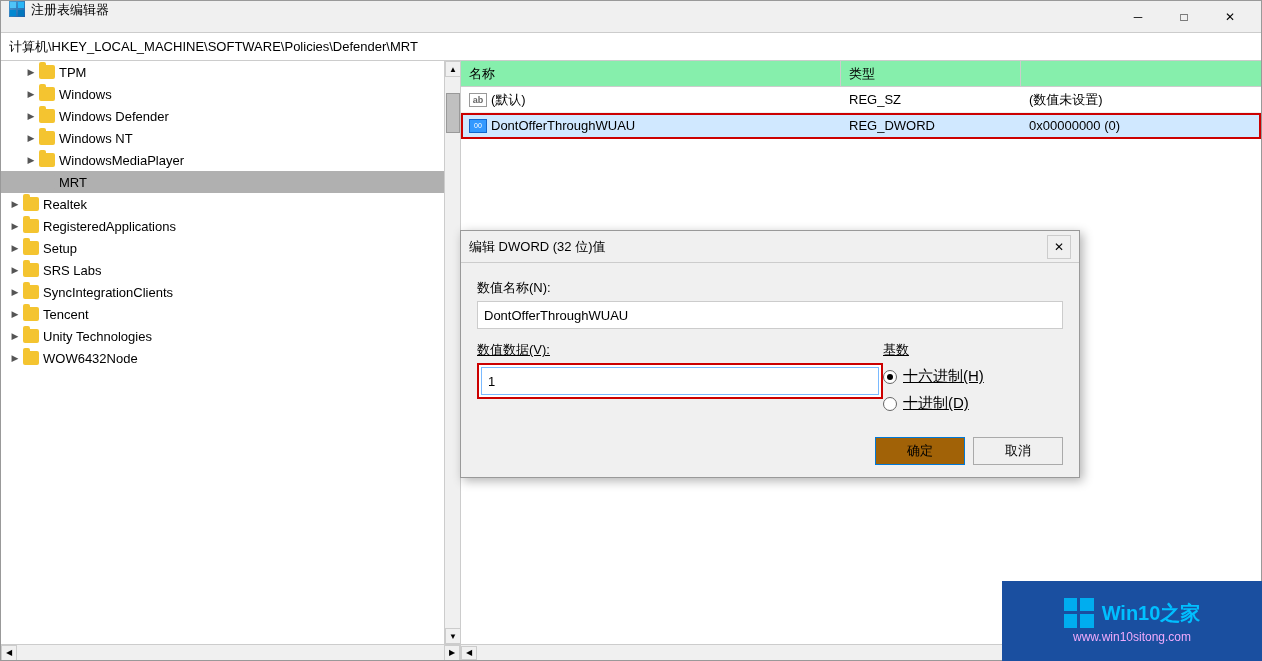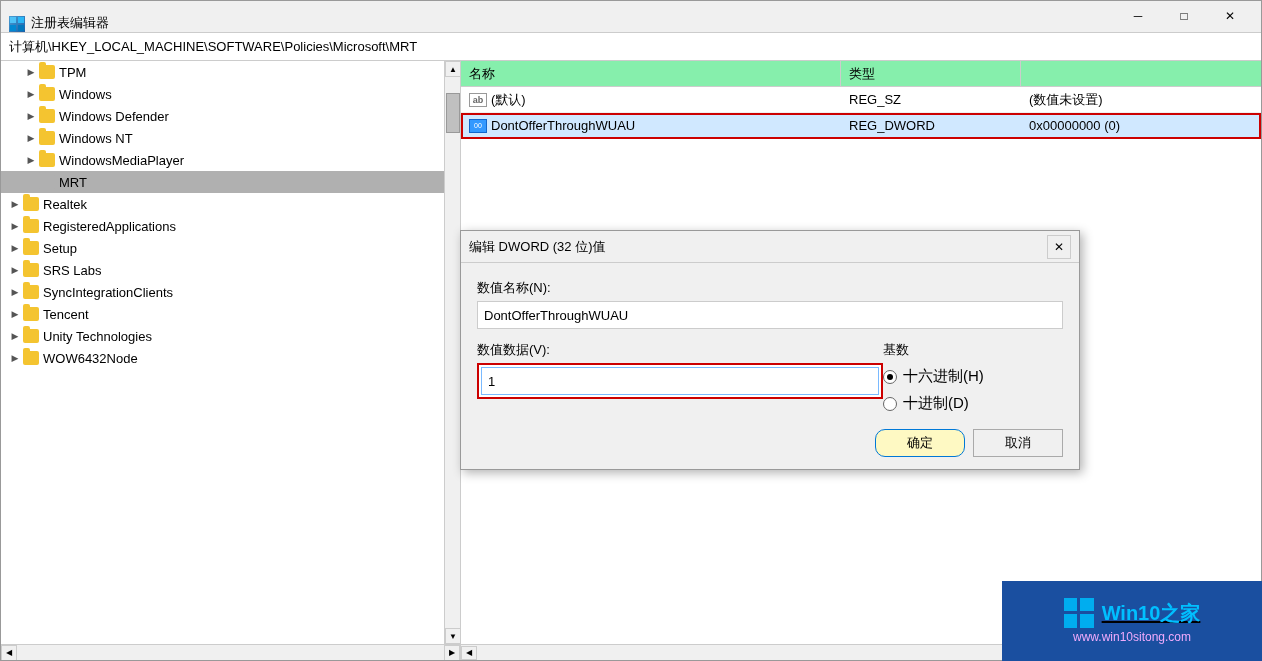--- a/index.html
+++ b/index.html
@@ -21,21 +21,21 @@
       border: 1px solid #999;
       display: flex;
       flex-direction: column;
     }
 
     
     .title-bar {
       background: #f0f0f0;
       height: 32px;
       display: flex;
-      align-items: flex-end;
+      align-items: flex-start;
       padding: 0 8px;
       border-bottom: 1px solid #ccc;
       flex-shrink: 0;
     }
     .title-bar-icon {
       width: 16px;
       height: 16px;
       margin-right: 6px;
       background: linear-gradient(135deg, #4a9fd4 0%, #1a5fa8 100%);
       display: flex;
@@ -320,21 +320,22 @@
       border: 1px solid #ccc;
       padding: 0 6px;
       font-size: 13px;
       background: #fff;
       outline: none;
       margin-bottom: 12px;
     }
 
     .dialog-row {
       display: flex;
-      margin-bottom: 16px;
+      margin-bottom: 24px;
+      text-decoration: underline;
     }
 
     .value-section { flex: 1; }
     .base-section { width: 180px; }
 
     .base-title {
       font-size: 13px;
       margin-bottom: 8px;
     }
     .value-input {
@@ -391,22 +392,21 @@
       border: 1px solid #aaa;
       background: #f0f0f0;
       cursor: pointer;
       font-size: 13px;
       display: flex;
       align-items: center;
       justify-content: center;
     }
     .dialog-btn.primary {
       border-color: #0078d7;
-      background: #fef9c3;
-      border-radius: 10px;
+      background: #a16207;
     }
 
     
     .watermark {
       position: absolute;
       bottom: 0;
       right: 0;
       width: 260px;
       height: 80px;
       background: #1a4fa0;
@@ -414,21 +414,20 @@
       flex-direction: column;
       align-items: center;
       justify-content: center;
       z-index: 20;
     }
     .watermark-top {
       display: flex;
       align-items: center;
       gap: 8px;
       margin-bottom: 2px;
-      text-decoration: underline;
     }
     .win-logo {
       width: 30px;
       height: 30px;
     }
     .watermark-title {
       font-size: 20px;
       font-weight: bold;
       color: white;
     }
@@ -455,21 +454,21 @@
     <span class="title-bar-text">注册表编辑器</span>
     <div class="title-bar-controls">
       <button class="title-btn">─</button>
       <button class="title-btn">□</button>
       <button class="title-btn close">✕</button>
     </div>
   </div>
 
 
   <div class="address-bar">
-    <span>计算机\HKEY_LOCAL_MACHINE\SOFTWARE\Policies\Microsoft\MRT</span>
+    <span>计算机\HKEY_LOCAL_MACHINE\SOFTWARE\Policies\Defender\MRT</span>
   </div>
 
   <div class="content-area">
 
     <div class="tree-panel">
       <div class="tree-scroll">
         <div class="tree-content">
 
           <div class="tree-item" style="padding-left:24px;">
             <span class="tree-arrow">▶</span>

